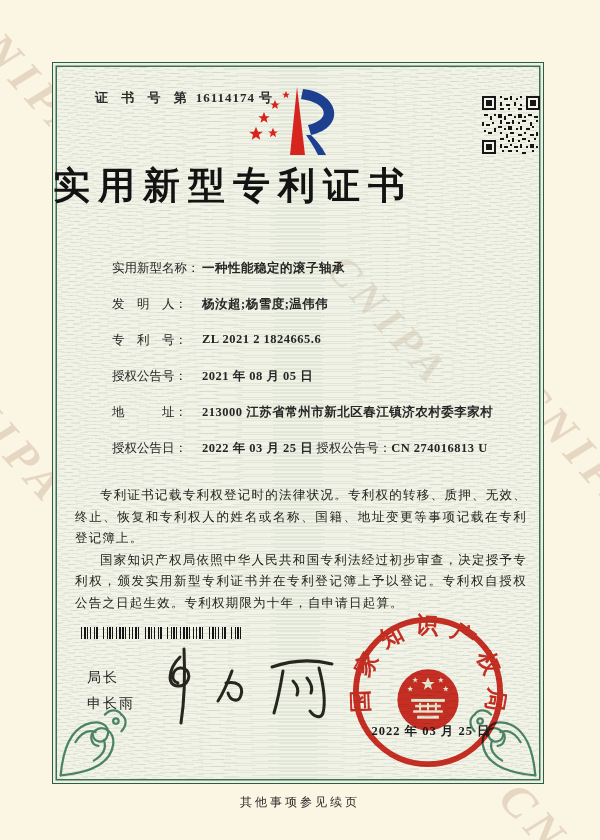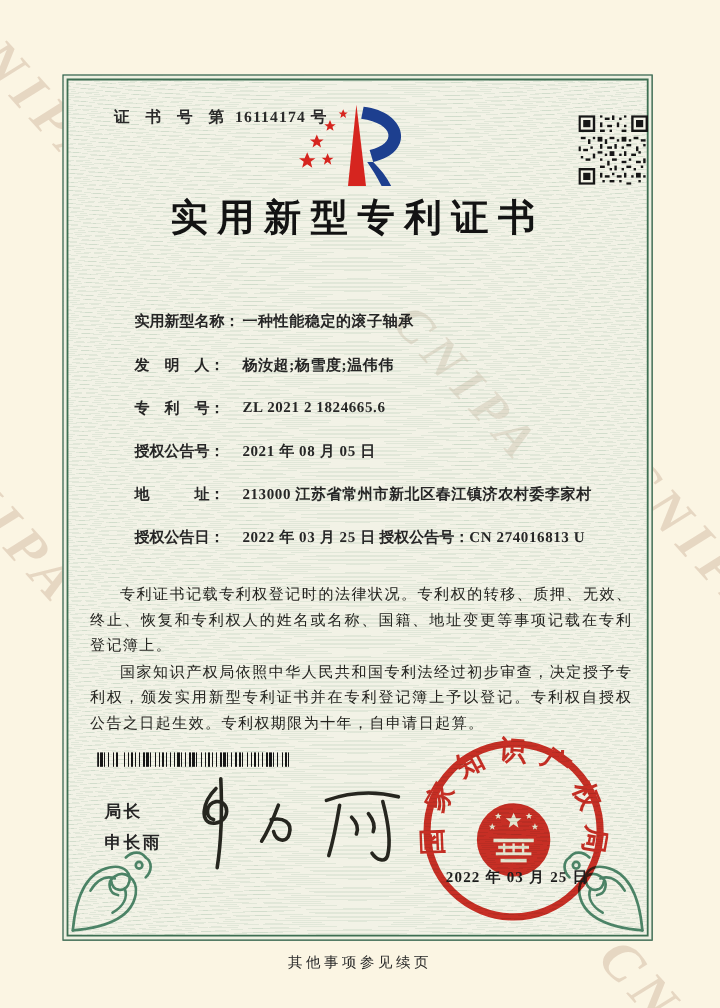--- a/index.html
+++ b/index.html
@@ -22,38 +22,38 @@
       repeating-radial-gradient(ellipse 1300px 650px at 50% -430px, rgba(74,134,96,0.10) 0 1.2px, rgba(0,0,0,0) 1.2px 7px),
       repeating-radial-gradient(ellipse 1300px 650px at 50% 1150px, rgba(74,134,96,0.10) 0 1.2px, rgba(0,0,0,0) 1.2px 7px);
     border:1.5px solid #2c5e45;
     box-shadow: inset 0 0 0 2.5px #eef0e2, inset 0 0 0 4px #3d6f52;
   }
   .cert-no { position:absolute; left:42px; top:26px; font-size:13px; color:#2a2a2a; font-weight:600; }
   .cert-no .sp { letter-spacing:5px; }
   .cert-no .num { letter-spacing:1px; padding:0 4px; }
   .logo { position:absolute; left:188px; top:20px; }
   .qr { position:absolute; left:429px; top:33px; width:58px; height:58px; }
-  .title { position:absolute; top:98px; left:0; right:0; text-align:center;
-           font-size:31px; font-weight:bold; letter-spacing:8px; color:#131313; }
+  .title { position:absolute; top:98px; left:0; right:0; text-align:left;
+           font-size:37px; font-weight:bold; letter-spacing:8px; color:#131313; }
   .fields { position:absolute; left:34px; top:182px; width:430px; }
   .field-row { height:17px; margin-bottom:19px; font-size:12.5px; color:#262626; white-space:pre; }
-  .flabel { display:inline-block; width:90px; font-weight:700; vertical-align:top; }
+  .flabel { display:inline-block; width:90px; font-weight:400; vertical-align:top; }
   .flabel.second { width:auto; margin-left:3px; }
   .fvalue { letter-spacing:0.5px; font-weight:700; }
   .paras { position:absolute; left:22px; top:422px; width:452px; font-size:12.5px;
            line-height:21.5px; color:#23231f; text-align:justify; }
   .paras p { text-indent:2em; letter-spacing:1.2px; }
   .barcode { position:absolute; left:28px; top:564px; width:162px; height:12px;
     background-image:repeating-linear-gradient(90deg,
       #161616 0 1.2px, transparent 1.2px 2.6px,
       #161616 2.6px 4.6px, transparent 4.6px 5.8px,
       #161616 5.8px 6.6px, transparent 6.6px 9.4px,
       #161616 9.4px 10.2px, transparent 10.2px 12.8px); }
   .signer { position:absolute; left:34px; top:602px; font-size:14px; color:#262626;
-            font-weight:700; letter-spacing:2px; line-height:26px; }
+            font-weight:400; letter-spacing:2px; line-height:26px; }
   .signature { position:absolute; left:93px; top:578px; }
   .seal { position:absolute; left:296px; top:550px; width:158px; height:158px;
           mix-blend-mode:multiply; opacity:0.94; }
   .seal-date { position:absolute; left:303px; top:660px; width:150px; text-align:center;
                font-size:12.5px; font-weight:bold; color:#1c1c1c; letter-spacing:1px; z-index:3; }
   .page-info { position:absolute; left:0; right:0; top:697px; text-align:center;
                font-size:11px; color:#333; letter-spacing:2px; }
   .footer-note { position:absolute; left:0; right:0; top:794px; text-align:center; z-index:2;
                  font-size:12px; color:#2a2a2a; letter-spacing:3px; }
   .flourish { position:absolute; bottom:4px; }

